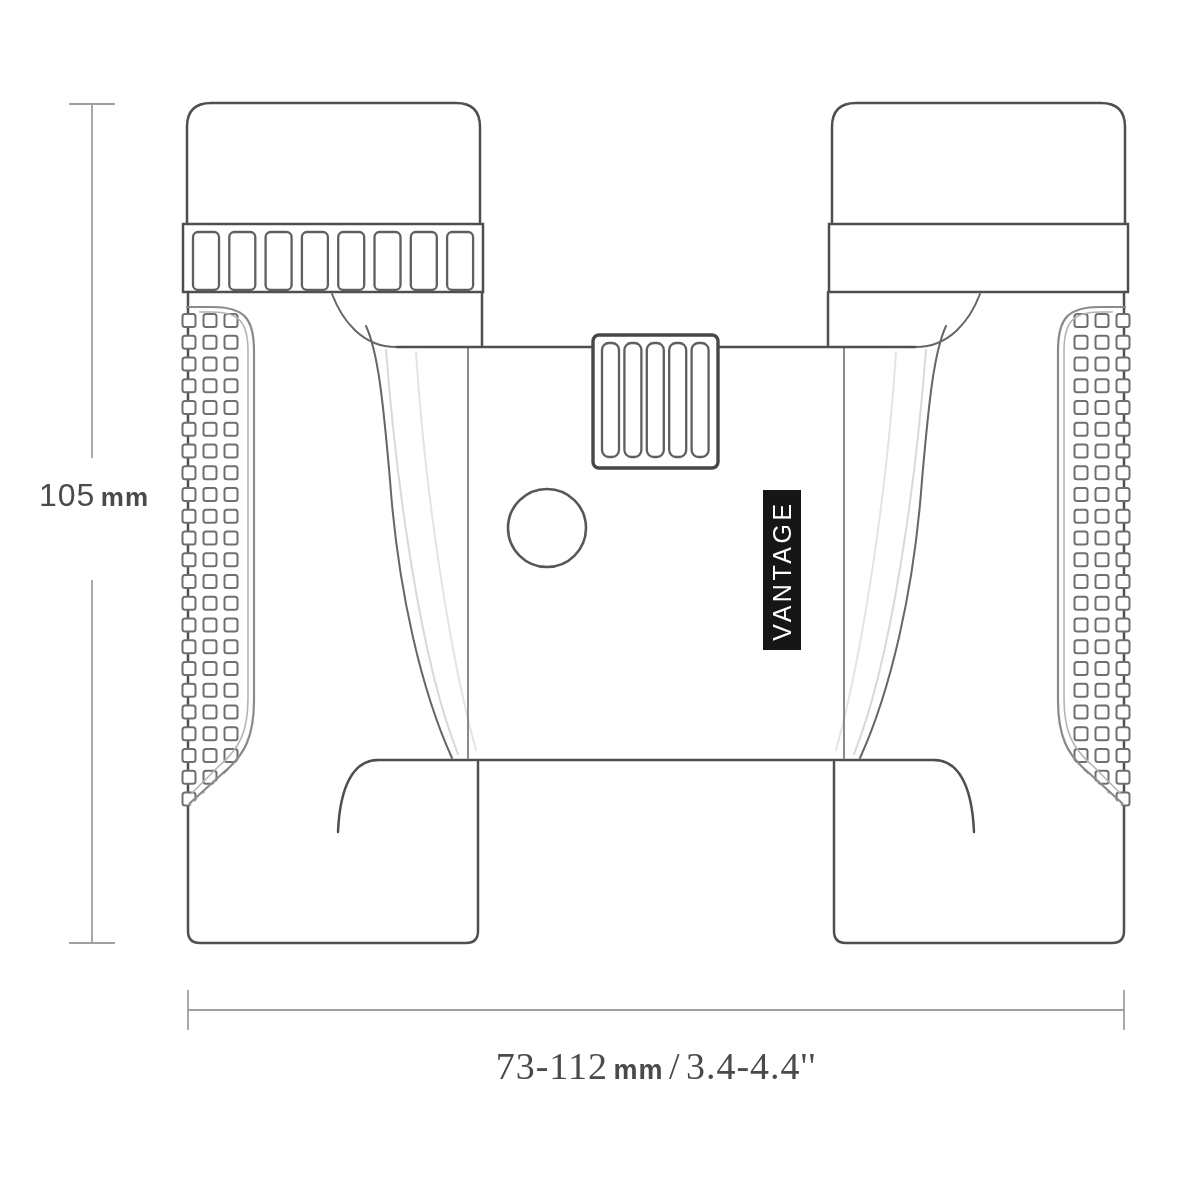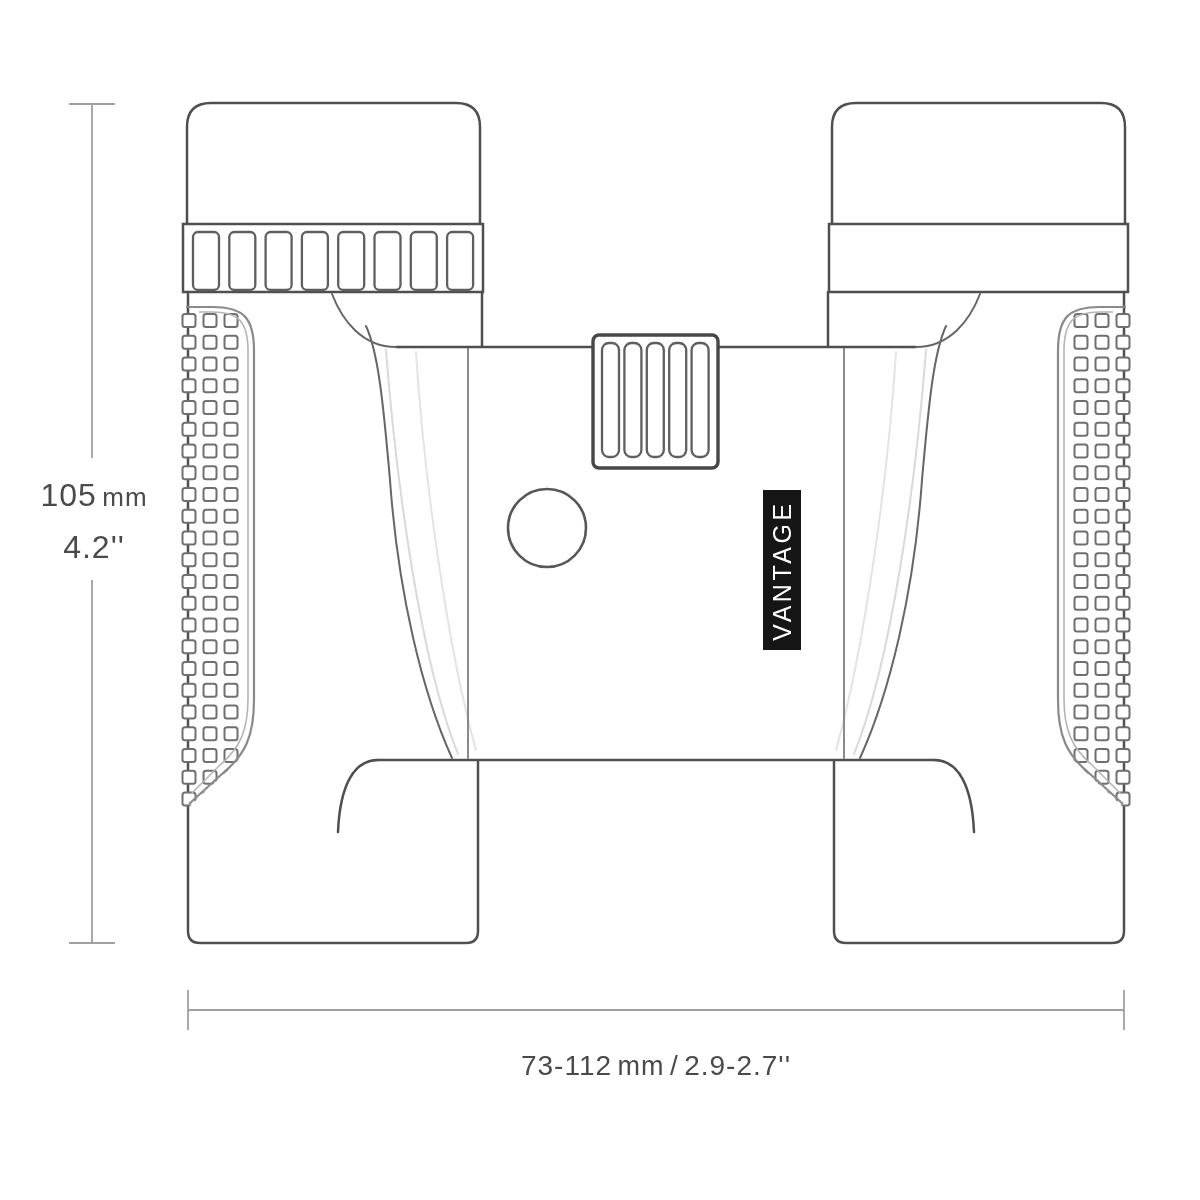--- a/index.html
+++ b/index.html
@@ -20,22 +20,22 @@
   .grip-line2{fill:none;stroke:#b5b5b5;stroke-width:1.6;}
   .sq{fill:#fff;stroke:var(--grip);stroke-width:2;}
   .slot{fill:#fff;stroke:#5f5f5f;stroke-width:2.3;}
   .wheel{fill:#fff;stroke:#474747;stroke-width:3.4;}
   .curve{fill:none;stroke:#666;stroke-width:2;stroke-linecap:round;}
 
   .dim-label{position:absolute;color:var(--text);text-align:center;letter-spacing:1px;}
   #height-label{left:6px;top:472px;width:176px;line-height:46px;}
   #width-label{left:306px;top:1040px;width:700px;line-height:52px;}
   .big{font-size:32px;}
-  .small-unit{font-size:26px;}
-  #width-label .big{font-size:28px;}
+  .small-unit{font-size:26px;font-weight:bold;}
+  #width-label .big{font-size:38px;font-family:Liberation Serif, serif;}
   #width-label .small-unit{font-size:27px;}
 
   #brand-label{position:absolute;left:763px;top:490px;width:38px;height:160px;
     background:var(--label_bg);display:flex;align-items:center;justify-content:center;}
   #brand-label span{transform:rotate(-90deg);white-space:nowrap;color:var(--label_text);
     font-size:25px;letter-spacing:3.5px;}
 </style>
 </head>
 <body>
 
@@ -273,20 +273,19 @@
 
     <circle cx="547" cy="528" r="39" fill="none" stroke="#575757" stroke-width="2.6"></circle>
   </svg>
 
   <div id="brand-label">
     <span>VANTAGE</span>
   </div>
 
   <div id="height-label" class="dim-label">
     <div><span class="big">105</span>&nbsp;<span class="small-unit">mm</span></div>
-    <div class="big">4.2''</div>
   </div>
 
   <div id="width-label" class="dim-label">
-    <span class="big">73-112</span>&nbsp;<span class="small-unit">mm</span>&nbsp;<span class="big">/</span>&nbsp;<span class="big">2.9-2.7''</span>
+    <span class="big">73-112</span>&nbsp;<span class="small-unit">mm</span>&nbsp;<span class="big">/</span>&nbsp;<span class="big">3.4-4.4''</span>
   </div>
 
 </div>
 
 </body></html>

